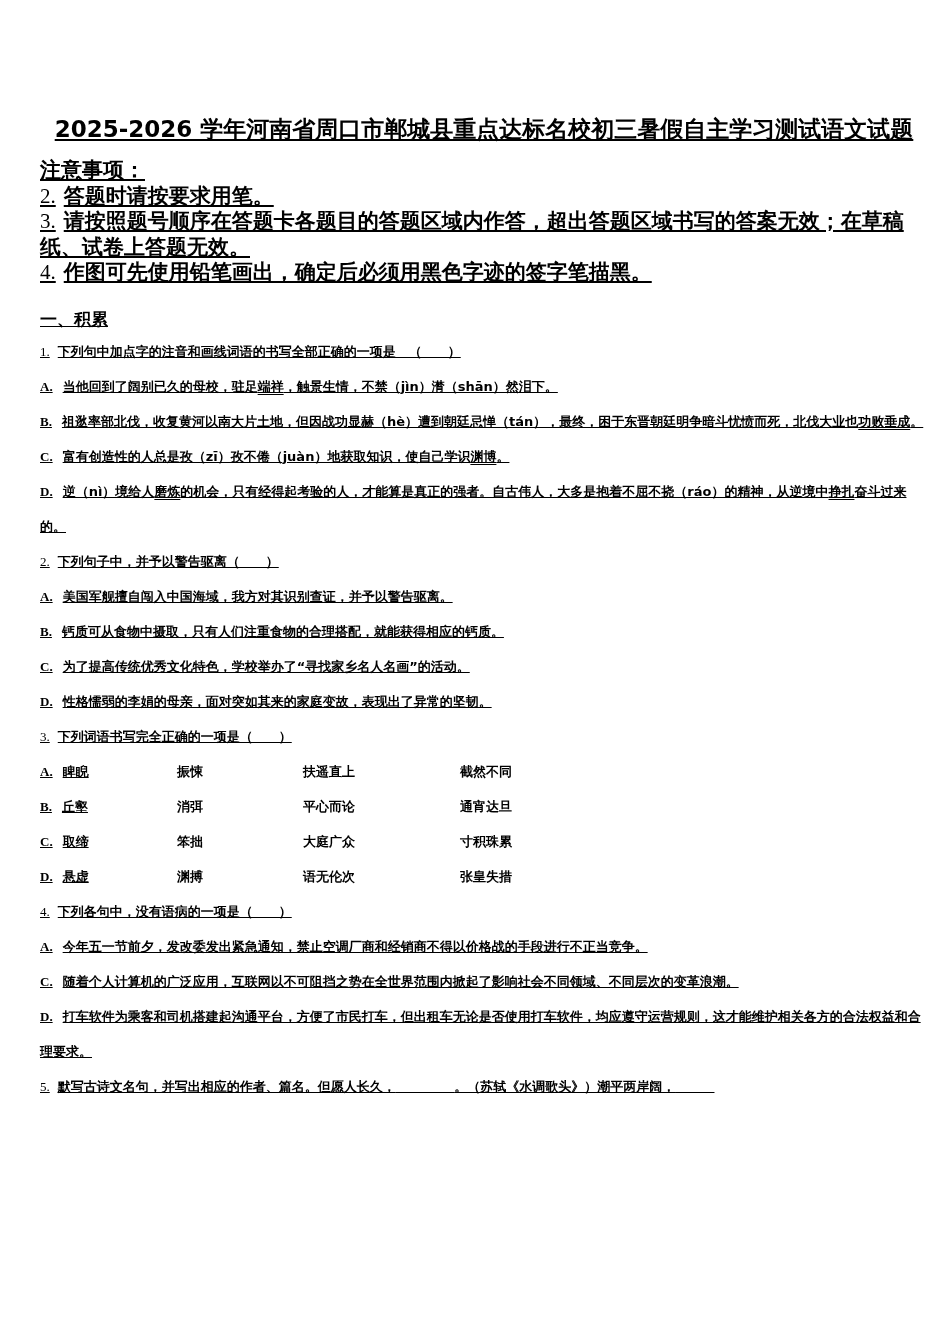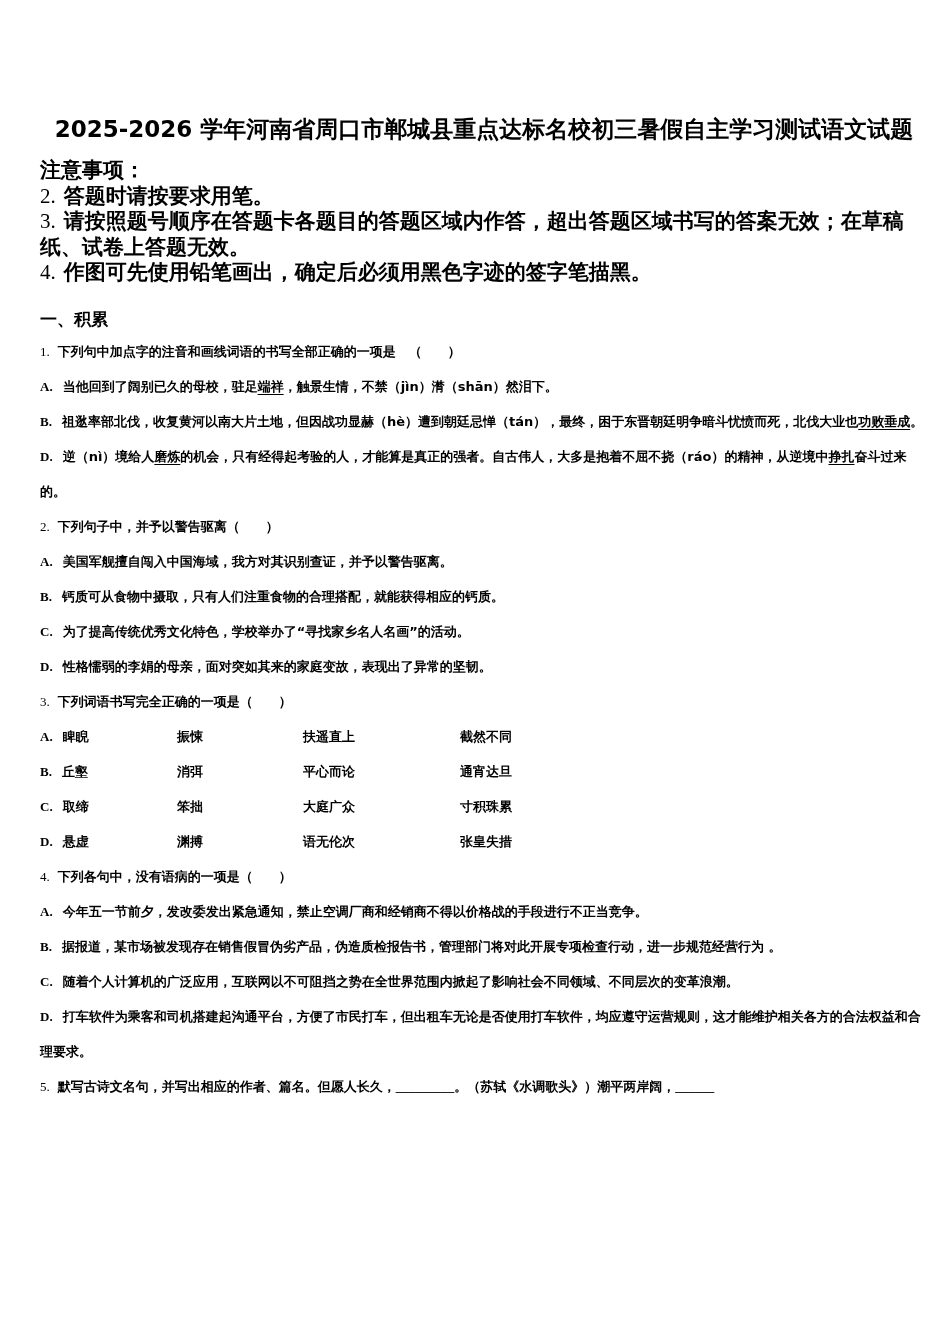--- a/index.html
+++ b/index.html
@@ -3,21 +3,21 @@
 <meta charset="utf-8">
 <style>
   html,body{margin:0;padding:0;}
   body{
     width:950px;height:1344px;
     background:#ffffff;color:#000000;
     font-family:"DejaVu Sans","Liberation Sans",sans-serif;
     font-weight:bold;
     overflow:hidden;
   }
-  .page{padding:112px 22px 0 40px;}
+  .page{padding:112px 22px 0 40px;text-decoration:underline;}
   .doc-title{
     font-size:23px;line-height:34px;
     text-align:center;font-weight:bold;
     margin:0 0 12px 0;
   }
   .notice p{margin:0;font-size:21px;line-height:25.5px;}
   .section-heading{
     margin:18px 0 0 0;
     font-size:17px;line-height:30px;font-weight:bold;
   }
@@ -54,36 +54,36 @@
     <p><span class="num">4.</span><span>作图可先使用铅笔画出，确定后必须用黑色字迹的签字笔描黑。</span></p>
   </div>
 
   <p class="section-heading">一、积累</p>
 
   <div class="body">
 
     <p class="line"><span class="num">1.</span><span>下列句中加点字的注音和画线词语的书写全部正确的一项是　（　　）</span></p>
     <p class="line"><span class="lbl">A.</span><span>当他回到了阔别已久的母校，驻足</span><span class="ul">端祥</span><span>，触景生情，不禁（jìn）潸（shān）然泪下。</span></p>
     <p class="line"><span class="lbl">B.</span><span>祖逖率部北伐，收复黄河以南大片土地，但因战功显赫（hè）遭到朝廷忌惮（tán），最终，困于东晋朝廷明争暗斗忧愤而死，北伐大业也</span><span class="ul">功败垂成</span><span>。</span></p>
+    <p class="line"><span class="lbl">C.</span><span>富有创造性的人总是孜（zī）孜不倦（juàn）地获取知识，使自己学识</span><span class="ul">渊博</span><span>。</span></p>
     <p class="line"><span class="lbl">D.</span><span>逆（nì）境给人</span><span class="ul">磨炼</span><span>的机会，只有经得起考验的人，才能算是真正的强者。自古伟人，大多是抱着不屈不挠（ráo）的精神，从逆境中</span><span class="ul">挣扎</span><span>奋斗过来的。</span></p>
 
     <p class="line"><span class="num">2.</span><span>下列句子中，并予以警告驱离（　　）</span></p>
     <p class="line"><span class="lbl">A.</span><span>美国军舰擅自闯入中国海域，我方对其识别查证，并予以警告驱离。</span></p>
     <p class="line"><span class="lbl">B.</span><span>钙质可从食物中摄取，只有人们注重食物的合理搭配，就能获得相应的钙质。</span></p>
     <p class="line"><span class="lbl">C.</span><span>为了提高传统优秀文化特色，学校举办了“寻找家乡名人名画”的活动。</span></p>
     <p class="line"><span class="lbl">D.</span><span>性格懦弱的李娟的母亲，面对突如其来的家庭变故，表现出了异常的坚韧。</span></p>
 
     <p class="line"><span class="num">3.</span><span>下列词语书写完全正确的一项是（　　）</span></p>
     <p class="line wrow"><span class="lbl">A.</span><span>睥睨</span><span class="c2">振悚</span><span class="c3">扶遥直上</span><span class="c4">截然不同</span></p>
     <p class="line wrow"><span class="lbl">B.</span><span>丘壑</span><span class="c2">消弭</span><span class="c3">平心而论</span><span class="c4">通宵达旦</span></p>
     <p class="line wrow"><span class="lbl">C.</span><span>取缔</span><span class="c2">笨拙</span><span class="c3">大庭广众</span><span class="c4">寸积珠累</span></p>
     <p class="line wrow"><span class="lbl">D.</span><span>悬虚</span><span class="c2">渊搏</span><span class="c3">语无伦次</span><span class="c4">张皇失措</span></p>
 
     <p class="line"><span class="num">4.</span><span>下列各句中，没有语病的一项是（　　）</span></p>
     <p class="line"><span class="lbl">A.</span><span>今年五一节前夕，发改委发出紧急通知，禁止空调厂商和经销商不得以价格战的手段进行不正当竞争。</span></p>
-    <p class="line"><span class="lbl">B.</span><span>据报道，某市场被发现存在销售假冒伪劣产品，伪造质检报告书，管理部门将对此开展专项检查行动，进一步规范经营行为 。</span></p>
     <p class="line"><span class="lbl">C.</span><span>随着个人计算机的广泛应用，互联网以不可阻挡之势在全世界范围内掀起了影响社会不同领域、不同层次的变革浪潮。</span></p>
     <p class="line"><span class="lbl">D.</span><span>打车软件为乘客和司机搭建起沟通平台，方便了市民打车，但出租车无论是否使用打车软件，均应遵守运营规则，这才能维护相关各方的合法权益和合理要求。</span></p>
 
     <p class="line"><span class="num">5.</span><span>默写古诗文名句，并写出相应的作者、篇名。但愿人长久，</span><span class="blank">_________</span><span>。（苏轼《水调歌头》）潮平两岸阔，</span><span class="blank">______</span></p>
 
   </div>
 </div>
 
 </body></html>

